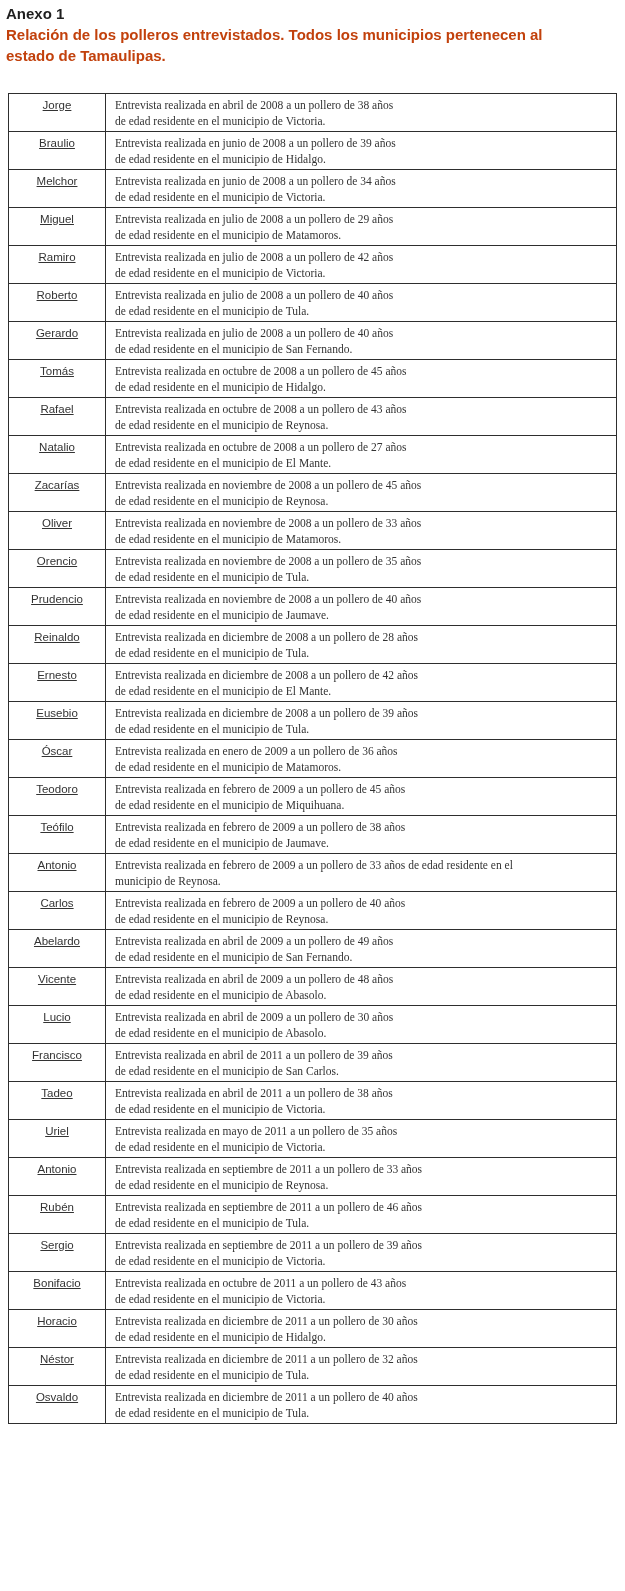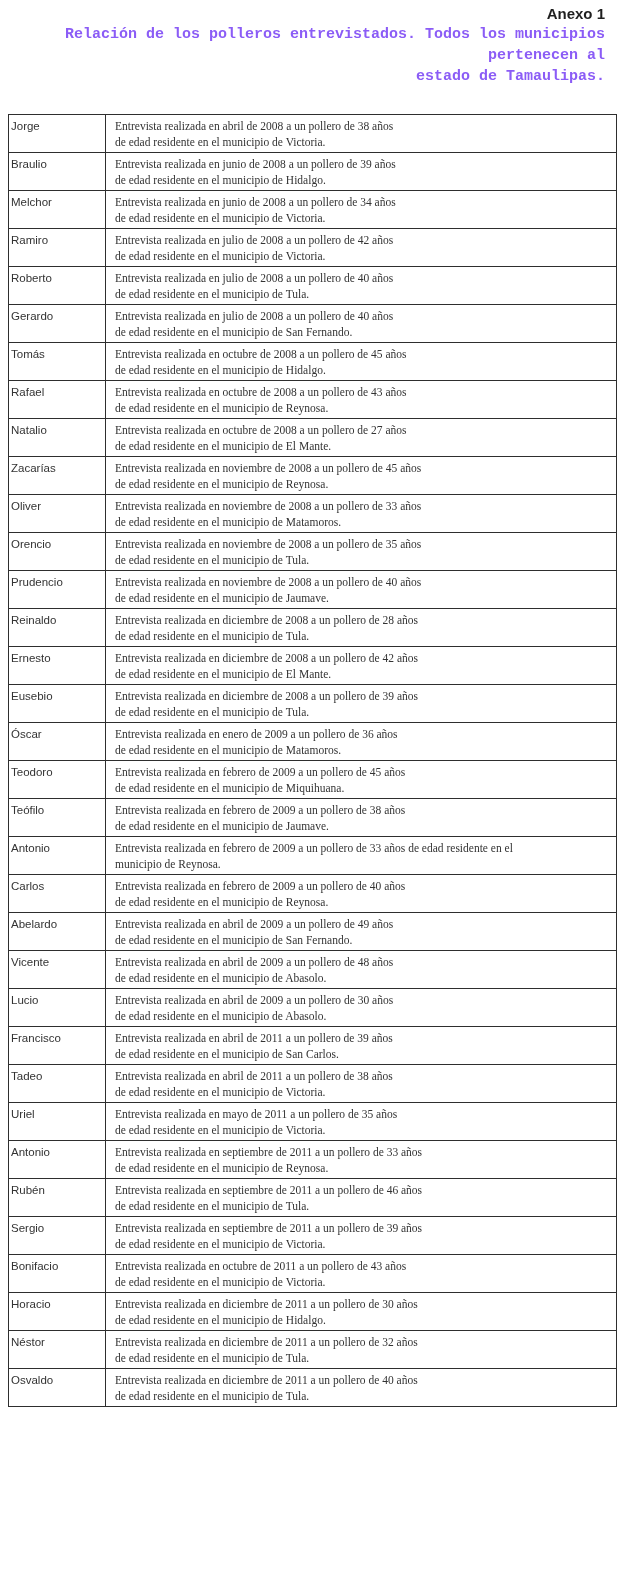--- a/index.html
+++ b/index.html
@@ -6,60 +6,60 @@
     margin: 0;
     padding: 0;
     background: #ffffff;
   }
   body {
     width: 625px;
     font-family: "Liberation Sans", sans-serif;
     color: #333333;
   }
   .header {
-    padding: 3px 20px 0 6px;
-    text-align: right;
+    padding: 3px 6px 0 6px;
   }
   .doc-title {
     font-size: 15px;
     font-weight: bold;
     color: #1f1f1f;
     line-height: 21px;
     margin: 0;
   }
   .doc-subtitle {
     font-size: 15px;
     font-weight: bold;
-    color: #8b5cf6;
+    color: #c2410c;
     line-height: 21px;
     margin: 0;
     white-space: pre-line;
     max-width: 600px;
-    font-family: Liberation Mono, monospace;
   }
   table.interviews {
     border-collapse: collapse;
     margin: 27px 0 0 8px;
     width: 609px;
     table-layout: fixed;
   }
   table.interviews td {
     border: 1px solid #2e2e2e;
     font-size: 11.5px;
     line-height: 15.5px;
     vertical-align: top;
     overflow: hidden;
   }
   table.interviews tr.data-row {
     height: 36px;
   }
   td.name-cell {
     width: 92px;
+    text-align: center;
     padding: 4px 2px 2px 2px;
     color: #333333;
+    text-decoration: underline;
   }
   td.desc-cell {
     padding: 4px 6px 2px 9px;
     white-space: pre-line;
     color: #333333;
     font-family: Liberation Serif, serif;
   }
 </style>
 </head>
 <body>
@@ -85,20 +85,25 @@
 de edad residente en el municipio de Hidalgo.</td>
   </tr>
 
 
   <tr class="data-row">
     <td class="name-cell">Melchor</td>
     <td class="desc-cell">Entrevista realizada en junio de 2008 a un pollero de 34 años
 de edad residente en el municipio de Victoria.</td>
   </tr>
 
+  <tr class="data-row">
+    <td class="name-cell">Miguel</td>
+    <td class="desc-cell">Entrevista realizada en julio de 2008 a un pollero de 29 años
+de edad residente en el municipio de Matamoros.</td>
+  </tr>
 
   <tr class="data-row">
     <td class="name-cell">Ramiro</td>
     <td class="desc-cell">Entrevista realizada en julio de 2008 a un pollero de 42 años
 de edad residente en el municipio de Victoria.</td>
   </tr>
 
   <tr class="data-row">
     <td class="name-cell">Roberto</td>
     <td class="desc-cell">Entrevista realizada en julio de 2008 a un pollero de 40 años

